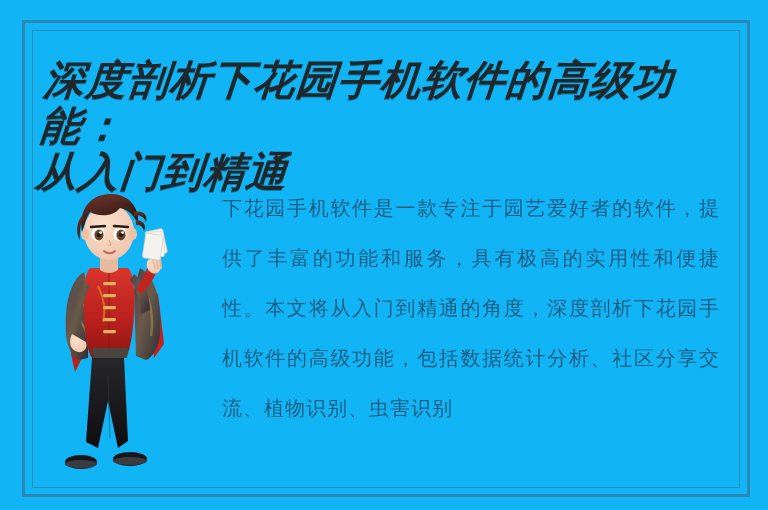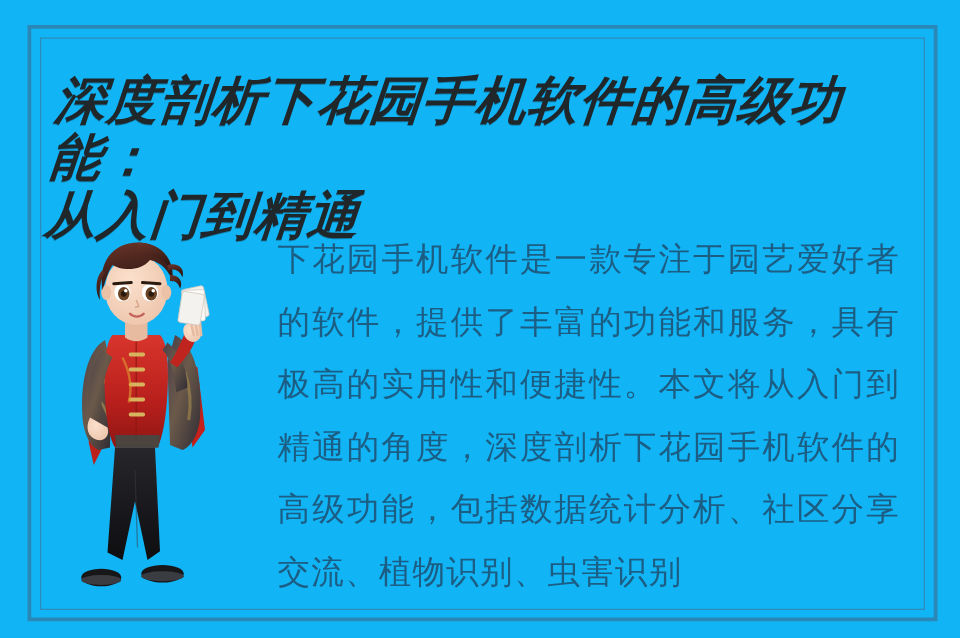--- a/index.html
+++ b/index.html
@@ -39,21 +39,21 @@
     white-space:pre-wrap;
     text-shadow:0 1px 0 rgba(20,30,40,.35);
     transform:skewX(-5deg);
     transform-origin:left top;
   }
   
   .body-copy{
     position:absolute;left:222px;top:183px;width:498px;
     color:#1c5d84;
     font-family:"DejaVu Sans","Liberation Sans",sans-serif;
-    font-size:26px;
+    font-size:20px;
     line-height:50px;
     letter-spacing:1px;
     text-align:justify;
     text-justify:inter-character;
   }
   
   .character{
     position:absolute;left:48px;top:176px;width:150px;height:310px;
   }
   .character svg{display:block;width:150px;height:310px;}

